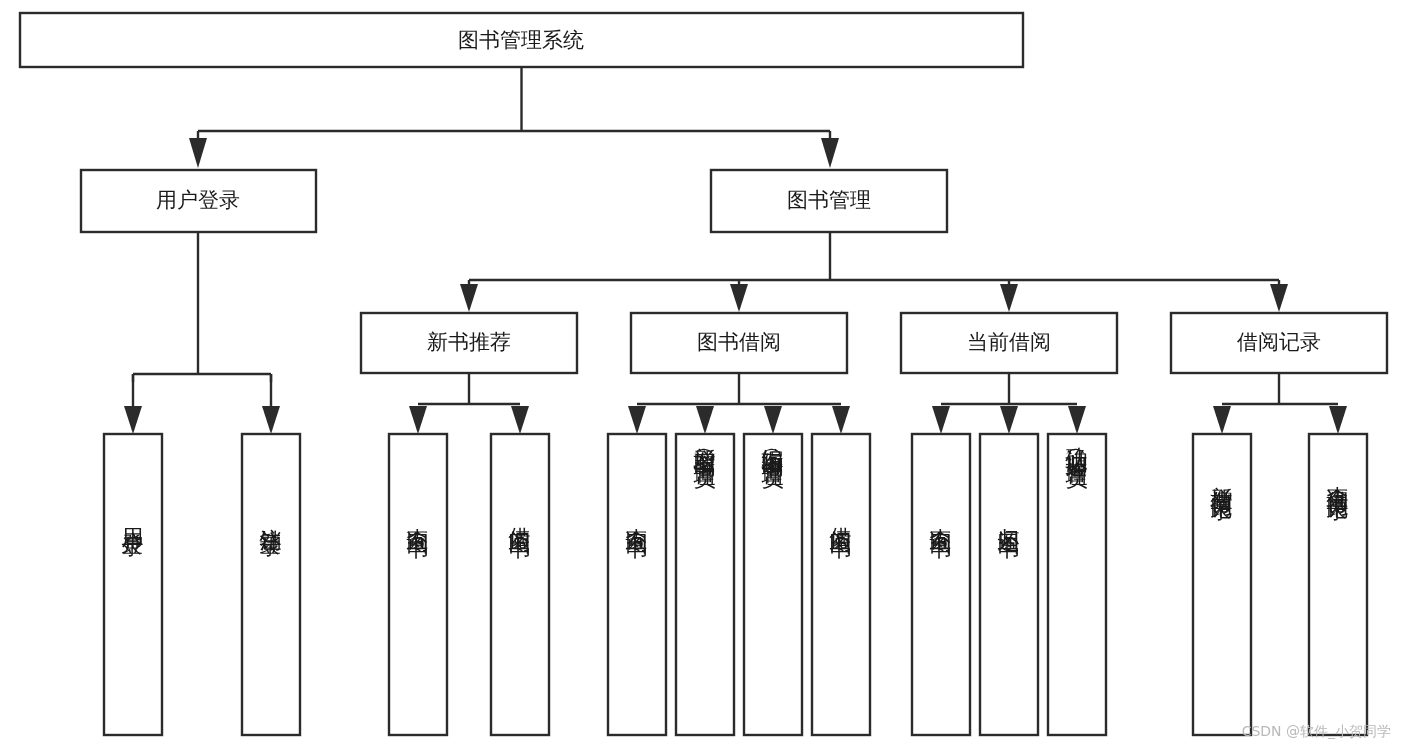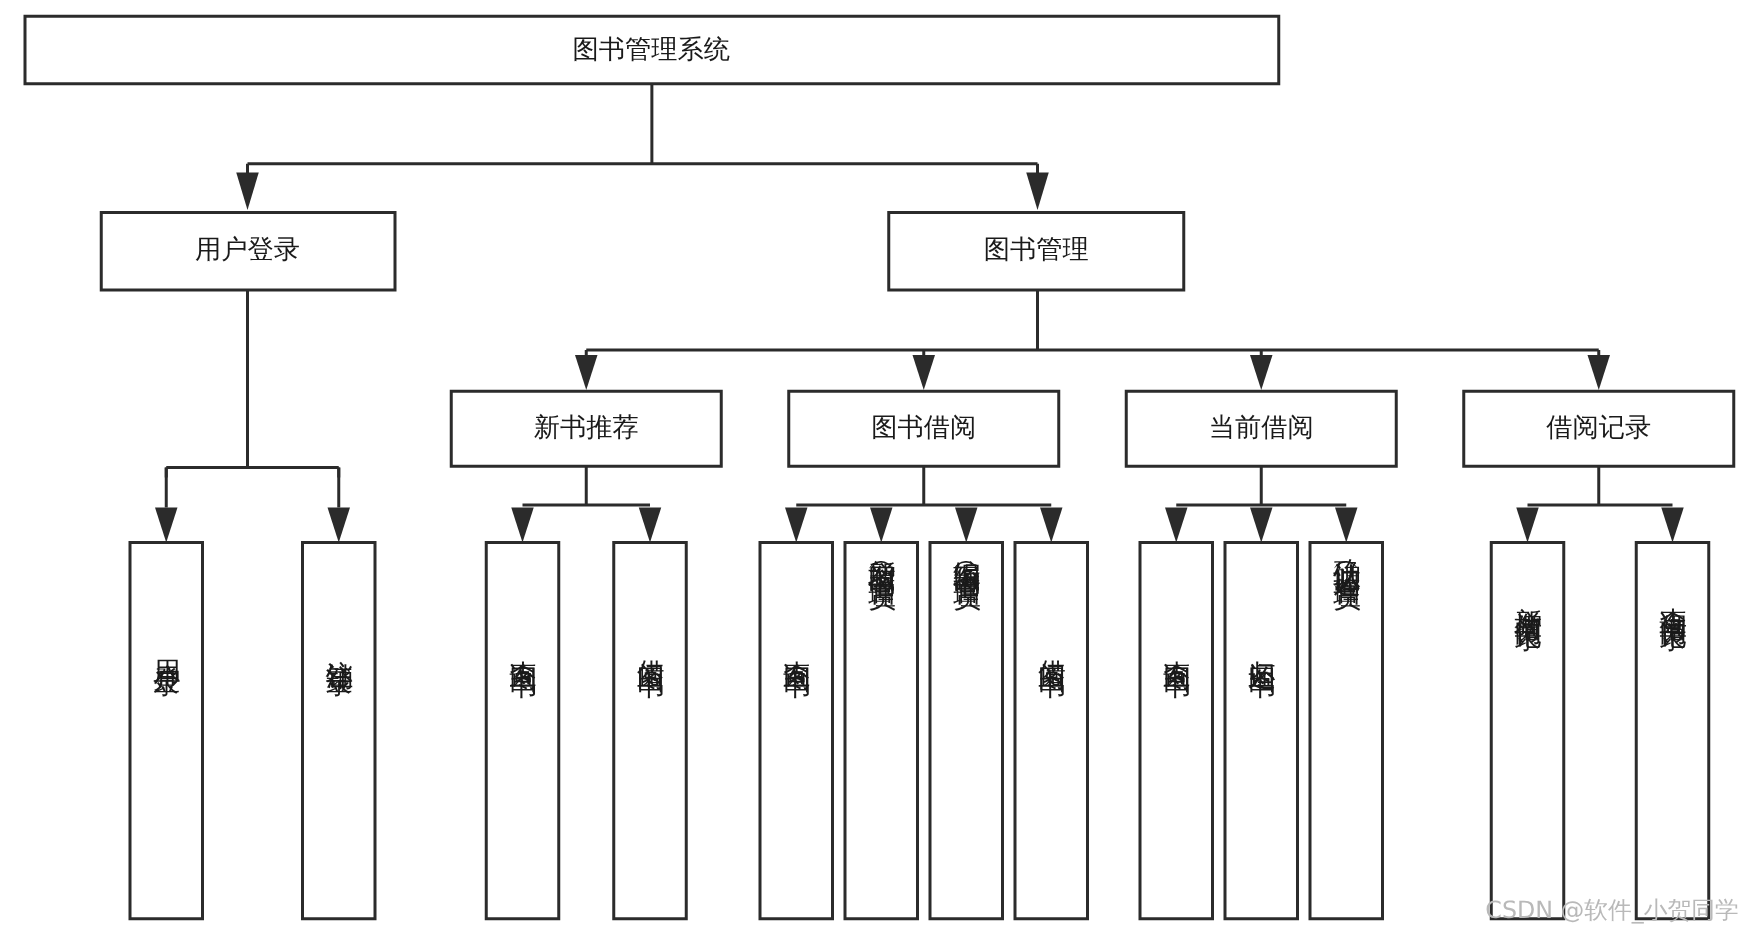--- a/index.html
+++ b/index.html
@@ -58,21 +58,21 @@
     writing-mode: vertical-rl;
     text-orientation: upright;
     text-anchor: middle;
     letter-spacing: 3px;
   }
   .watermark {
     position: absolute;
     right: 14px;
     bottom: 6px;
     font-family: "DejaVu Sans", "Liberation Sans", sans-serif;
-    font-size: 19px;
+    font-size: 14px;
     color: #b9b9b9;
     white-space: nowrap;
     user-select: none;
     pointer-events: none;
   }
 </style>
 </head>
 <body>
 
 <div id="diagram-root">

